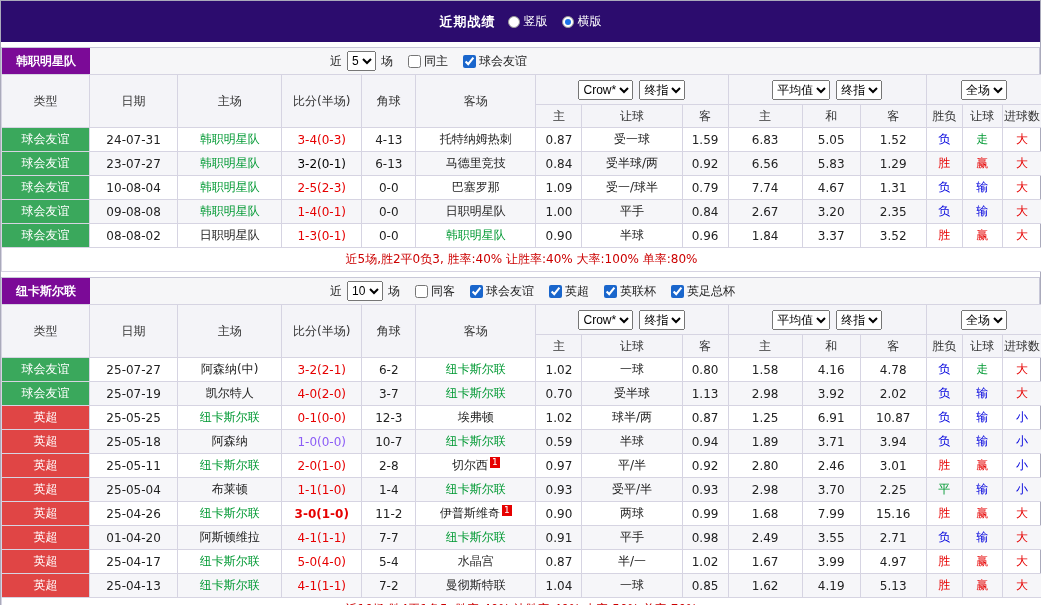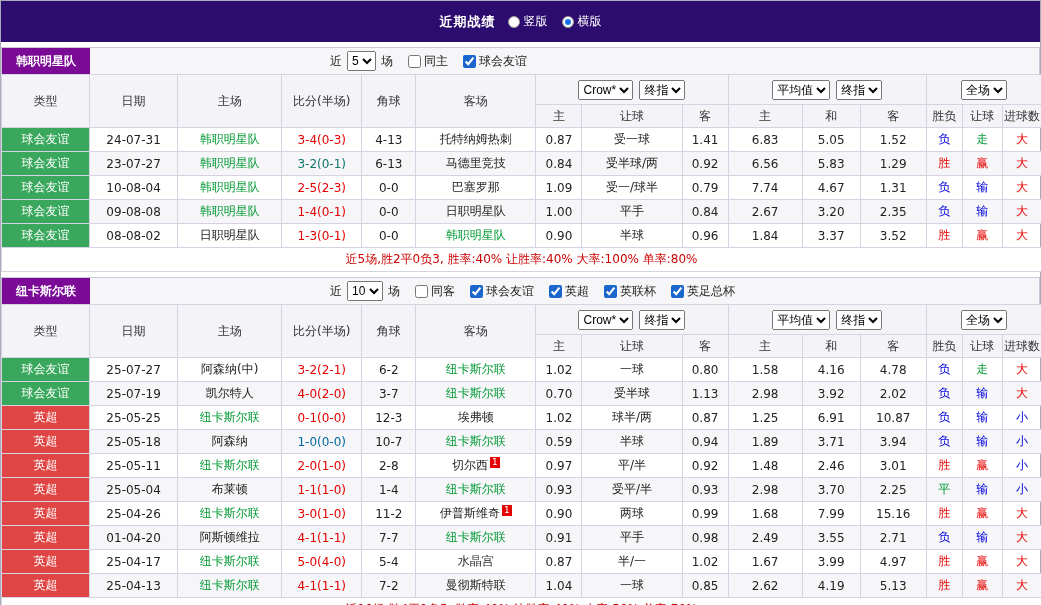--- a/index.html
+++ b/index.html
@@ -137,33 +137,33 @@
           <tbody>
             <tr>
               <td class="type-cell" style="background: rgb(58, 168, 92);">球会友谊</td>
               <td>24-07-31</td>
               <td><span class="team-link" style="color: rgb(0, 153, 51);">韩职明星队</span></td>
               <td style="color: rgb(230, 0, 0);">3-4(0-3)</td>
               <td>4-13</td>
               <td><span class="team-link">托特纳姆热刺</span></td>
               <td>0.87</td>
               <td>受一球</td>
-              <td>1.41</td>
+              <td>1.59</td>
               <td>6.83</td>
               <td>5.05</td>
               <td>1.52</td>
               <td style="color: rgb(0, 0, 221);">负</td>
               <td style="color: rgb(0, 153, 51);">走</td>
               <td style="color: rgb(230, 0, 0);">大</td>
             </tr>
             <tr style="background: rgb(246, 246, 249);">
               <td class="type-cell" style="background: rgb(58, 168, 92);">球会友谊</td>
               <td>23-07-27</td>
               <td><span class="team-link" style="color: rgb(0, 153, 51);">韩职明星队</span></td>
-              <td style="color: #0f766e;">3-2(0-1)</td>
+              <td style="color: #000000;">3-2(0-1)</td>
               <td>6-13</td>
               <td><span class="team-link">马德里竞技</span></td>
               <td>0.84</td>
               <td>受半球/两</td>
               <td>0.92</td>
               <td>6.56</td>
               <td>5.83</td>
               <td>1.29</td>
               <td style="color: rgb(230, 0, 0);">胜</td>
               <td style="color: rgb(230, 0, 0);">赢</td>
@@ -346,21 +346,21 @@
               <td>6.91</td>
               <td>10.87</td>
               <td style="color: rgb(0, 0, 221);">负</td>
               <td style="color: rgb(0, 0, 221);">输</td>
               <td style="color: rgb(0, 0, 221);">小</td>
             </tr>
             <tr style="background: rgb(246, 246, 249);">
               <td class="type-cell" style="background: rgb(224, 69, 69);">英超</td>
               <td>25-05-18</td>
               <td><span class="team-link">阿森纳</span></td>
-              <td style="color: #0369a1;">1-0(0-0)</td>
+              <td style="color: #8b5cf6;">1-0(0-0)</td>
               <td>10-7</td>
               <td><span class="team-link" style="color: rgb(0, 153, 51);">纽卡斯尔联</span></td>
               <td>0.59</td>
               <td>半球</td>
               <td>0.94</td>
               <td>1.89</td>
               <td>3.71</td>
               <td>3.94</td>
               <td style="color: rgb(0, 0, 221);">负</td>
               <td style="color: rgb(0, 0, 221);">输</td>
@@ -369,21 +369,21 @@
             <tr>
               <td class="type-cell" style="background: rgb(224, 69, 69);">英超</td>
               <td>25-05-11</td>
               <td><span class="team-link" style="color: rgb(0, 153, 51);">纽卡斯尔联</span></td>
               <td style="color: rgb(230, 0, 0);">2-0(1-0)</td>
               <td>2-8</td>
               <td><span class="team-link">切尔西</span><sup class="badge" style="background: rgb(230, 0, 0);">1</sup></td>
               <td>0.97</td>
               <td>平/半</td>
               <td>0.92</td>
-              <td>1.48</td>
+              <td>2.80</td>
               <td>2.46</td>
               <td>3.01</td>
               <td style="color: rgb(230, 0, 0);">胜</td>
               <td style="color: rgb(230, 0, 0);">赢</td>
               <td style="color: rgb(0, 0, 221);">小</td>
             </tr>
             <tr style="background: rgb(246, 246, 249);">
               <td class="type-cell" style="background: rgb(224, 69, 69);">英超</td>
               <td>25-05-04</td>
               <td><span class="team-link">布莱顿</span></td>
@@ -397,21 +397,21 @@
               <td>3.70</td>
               <td>2.25</td>
               <td style="color: rgb(0, 153, 51);">平</td>
               <td style="color: rgb(0, 0, 221);">输</td>
               <td style="color: rgb(0, 0, 221);">小</td>
             </tr>
             <tr>
               <td class="type-cell" style="background: rgb(224, 69, 69);">英超</td>
               <td>25-04-26</td>
               <td><span class="team-link" style="color: rgb(0, 153, 51);">纽卡斯尔联</span></td>
-              <td style="color: rgb(230, 0, 0);">3-0(1-0)</td>
+              <td style="color: rgb(230, 0, 0); font-weight: bold;">3-0(1-0)</td>
               <td>11-2</td>
               <td><span class="team-link">伊普斯维奇</span><sup class="badge" style="background: rgb(230, 0, 0);">1</sup></td>
               <td>0.90</td>
               <td>两球</td>
               <td>0.99</td>
               <td>1.68</td>
               <td>7.99</td>
               <td>15.16</td>
               <td style="color: rgb(230, 0, 0);">胜</td>
               <td style="color: rgb(230, 0, 0);">赢</td>
@@ -454,21 +454,21 @@
             <tr style="background: rgb(246, 246, 249);">
               <td class="type-cell" style="background: rgb(224, 69, 69);">英超</td>
               <td>25-04-13</td>
               <td><span class="team-link" style="color: rgb(0, 153, 51);">纽卡斯尔联</span></td>
               <td style="color: rgb(230, 0, 0);">4-1(1-1)</td>
               <td>7-2</td>
               <td><span class="team-link">曼彻斯特联</span></td>
               <td>1.04</td>
               <td>一球</td>
               <td>0.85</td>
-              <td>2.62</td>
+              <td>1.62</td>
               <td>4.19</td>
               <td>5.13</td>
               <td style="color: rgb(230, 0, 0);">胜</td>
               <td style="color: rgb(230, 0, 0);">赢</td>
               <td style="color: rgb(230, 0, 0);">大</td>
             </tr>
             <tr>
               <td class="summary-cell" colspan="15" style="color: rgb(204, 0, 0);">近10场,胜4平1负5, 胜率:40% 让胜率:40% 大率:50% 单率:70%</td>
             </tr>
           </tbody>

